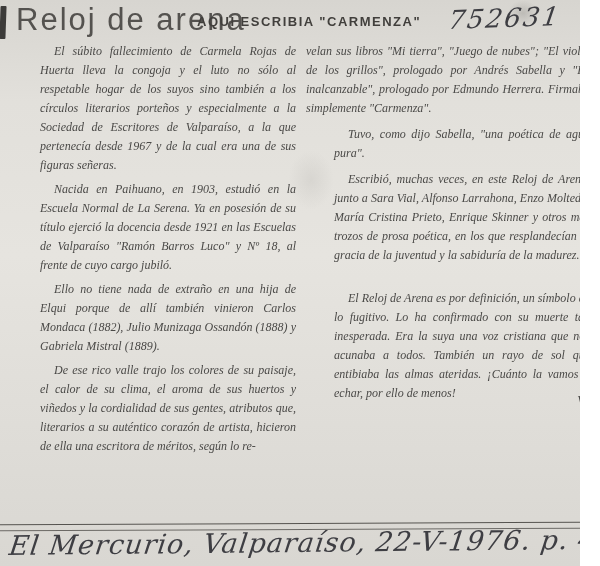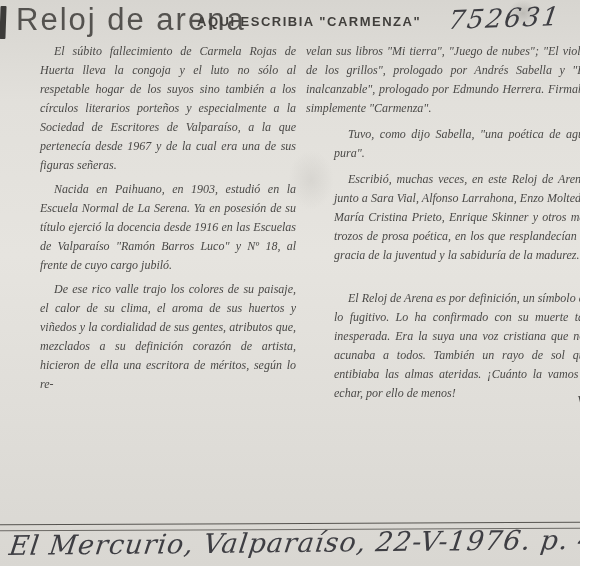--- a/index.html
+++ b/index.html
@@ -91,22 +91,23 @@
   <div class="mark-right-edge"></div>
   <div class="smudge1"></div>
   <div class="smudge2"></div>
 
   <div class="title">Reloj de arena</div>
   <div class="subtitle">AQUI ESCRIBIA "CARMENZA"</div>
   <div class="hand-number">752631</div>
 
   <div class="col col-left">
     <p class="indent">El súbito fallecimiento de Carmela Rojas de Huerta lleva la congoja y el luto no sólo al respetable hogar de los suyos sino también a los círculos literarios porteños y especialmente a la Sociedad de Escritores de Valparaíso, a la que pertenecía desde 1967 y de la cual era una de sus figuras señeras.</p>
-    <p class="indent">Nacida en Paihuano, en 1903, estudió en la Escuela Normal de La Serena. Ya en posesión de su título ejerció la docencia desde 1916 en las Escuelas de Valparaíso "Ramón Barros Luco" y Nº 18, al frente de cuyo cargo jubiló.</p>
-    <p class="indent">De ese rico valle trajo los colores de su paisaje, el calor de su clima, el aroma de sus huertos y viñedos y la cordialidad de sus gentes, atributos que, mezclados a su definición corazón de artista, hicieron de ella una escritora de méritos, según lo re-</p>
+    <p class="indent">Nacida en Paihuano, en 1903, estudió en la Escuela Normal de La Serena. Ya en posesión de su título ejerció la docencia desde 1921 en las Escuelas de Valparaíso "Ramón Barros Luco" y Nº 18, al frente de cuyo cargo jubiló.</p>
+    <p class="indent">Ello no tiene nada de extraño en una hija de Elqui porque de allí también vinieron Carlos Mondaca (1882), Julio Munizaga Ossandón (1888) y Gabriela Mistral (1889).</p>
+    <p class="indent">De ese rico valle trajo los colores de su paisaje, el calor de su clima, el aroma de sus huertos y viñedos y la cordialidad de sus gentes, atributos que, literarios a su auténtico corazón de artista, hicieron de ella una escritora de méritos, según lo re-</p>
   </div>
 
   <div class="col col-right">
     <p>velan sus libros "Mi tierra", "Juego de nubes"; "El violín de los grillos", prologado por Andrés Sabella y "Lo inalcanzable", prologado por Edmundo Herrera. Firmaba simplemente "Carmenza".</p>
     <p class="indent">Tuvo, como dijo Sabella, "una poética de agua pura".</p>
     <p class="indent">Escribió, muchas veces, en este Reloj de Arena, junto a Sara Vial, Alfonso Larrahona, Enzo Moltedo, María Cristina Prieto, Enrique Skinner y otros más trozos de prosa poética, en los que resplandecían la gracia de la juventud y la sabiduría de la madurez.</p>
     <p class="indent gap-lg">El Reloj de Arena es por definición, un símbolo de lo fugitivo. Lo ha confirmado con su muerte tan inesperada. Era la suya una voz cristiana que nos acunaba a todos. También un rayo de sol que entibiaba las almas ateridas. ¡Cuánto la vamos a echar, por ello de menos!</p>
     <div class="sig">V.</div>
   </div>
 

